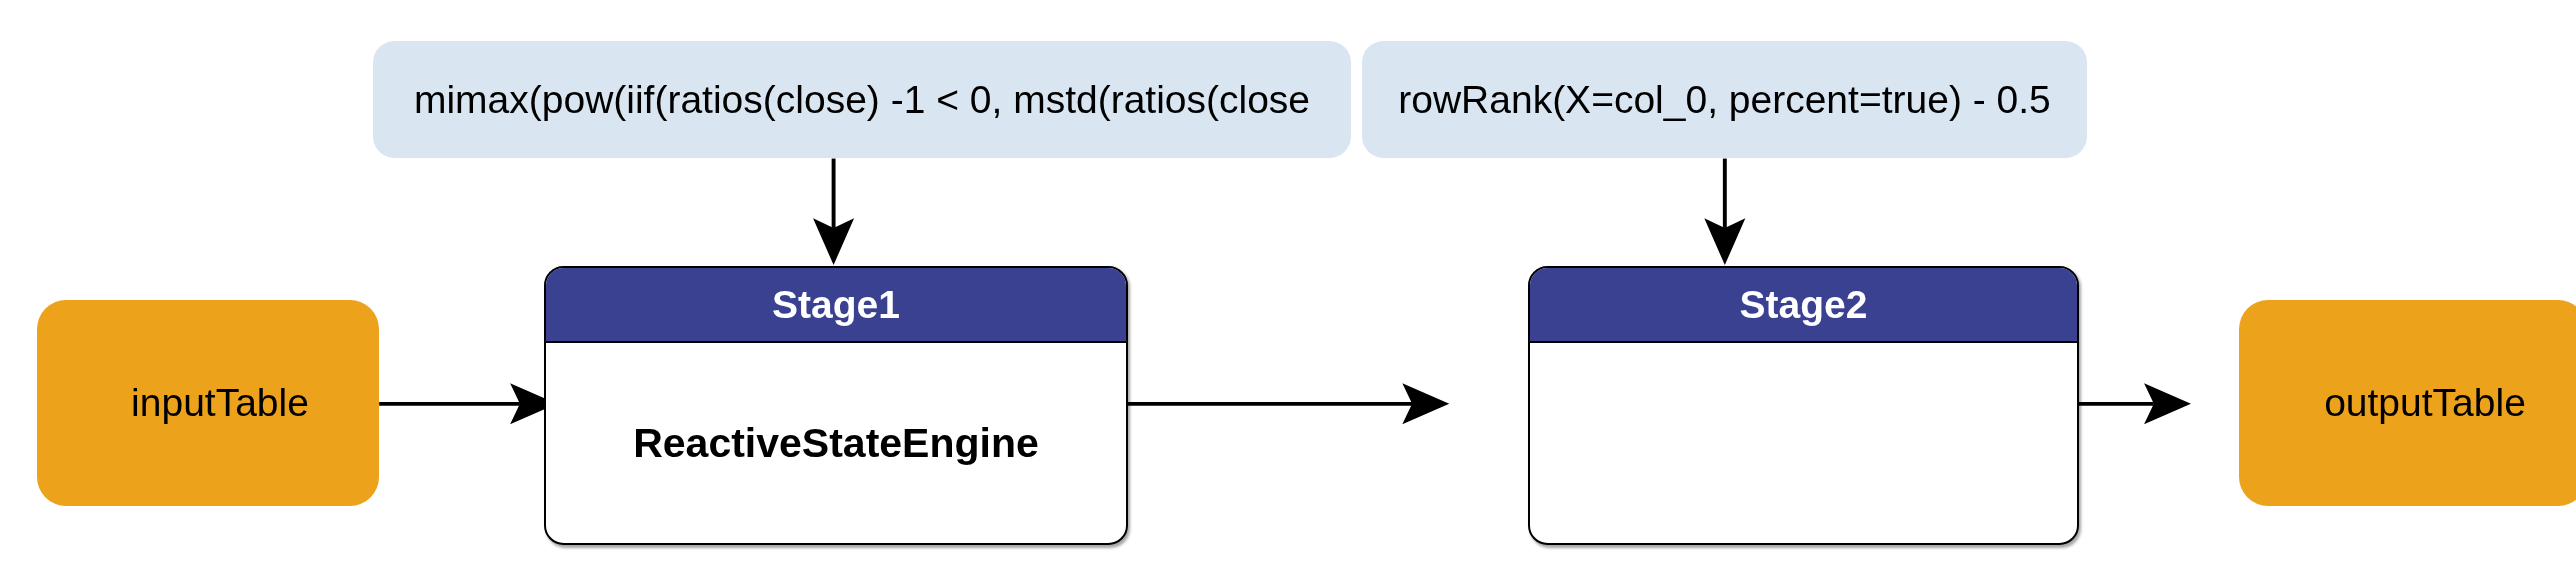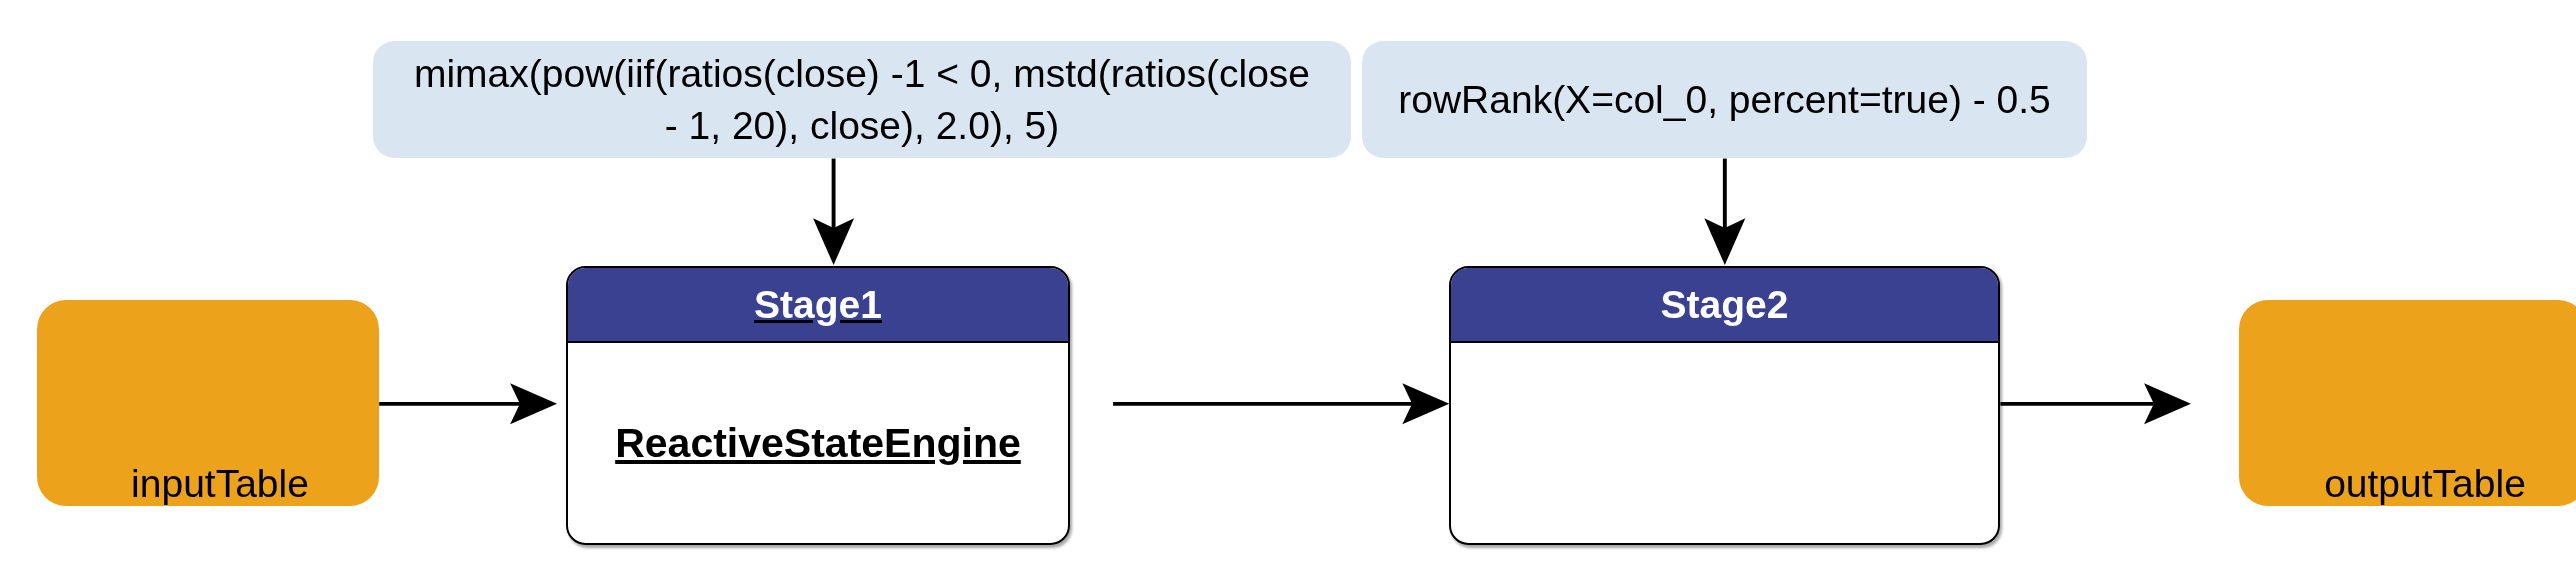--- a/index.html
+++ b/index.html
@@ -46,41 +46,41 @@
   .annotation .line { white-space: nowrap; }
   .annotation-1 { left: 347px; width: 978px; margin-left: 26px; }
   .annotation-2 { left: 1362px; width: 725px; text-align: center; }
   .table-node {
     position: absolute;
     top: 300px;
     height: 206px;
     background: var(--table-fill, #EDA21C);
     border-radius: 29px;
     display: flex;
-    align-items: flex-end;
+    align-items: center;
     justify-content: center;
     font-size: 39px;
     padding-left: 24px;
   }
   .table-input  { left: 37px;   width: 342px; }
   .table-output { left: 2191px; width: 348px; margin-left: 48px; }
   .stage {
     position: absolute;
     top: 266px;
     height: 279px;
     background: var(--stage-body-fill, #fff);
     border: 2.9px solid var(--outline, #000);
     border-radius: 19.5px;
     display: flex;
     flex-direction: column;
     box-shadow: 2px 2.9px 2.9px rgba(0,0,0,0.35);
     overflow: hidden;
   }
-  .stage-1 { left: 566px;  width: 504px; text-decoration: underline; }
-  .stage-2 { left: 1449px; width: 551px; }
+  .stage-1 { left: 544px;  width: 584px; }
+  .stage-2 { left: 1528px; width: 551px; }
   .stage-header {
     height: 75px;
     flex: 0 0 auto;
     background: var(--stage-header-fill, #3A4191);
     border-bottom: 2.9px solid var(--outline, #000);
     color: var(--stage-header-text, #fff);
     font-weight: bold;
     font-size: 39px;
     display: flex;
     align-items: center;
@@ -119,21 +119,20 @@
       <path d="M853 271 L832 223 L853 233 L874 223 Z" fill="#000000"></path>
     </g>
     <g>
       <line x1="1765" y1="162" x2="1765" y2="233" stroke="#000000" stroke-width="4"></line>
       <path d="M1765 271 L1744 223 L1765 233 L1786 223 Z" fill="#000000"></path>
     </g>
   </svg>
 
   <div class="annotation annotation-1">
     <div class="line">mimax(pow(iif(ratios(close) -1 &lt; 0, mstd(ratios(close</div>
-    <div class="line">- 1, 20), close), 2.0), 5)</div>
   </div>
 
   <div class="annotation annotation-2">
     <div class="line">rowRank(X=col_0, percent=true) - 0.5</div>
   </div>
 
   <div class="table-node table-input">
     <span>inputTable</span>
   </div>
 

